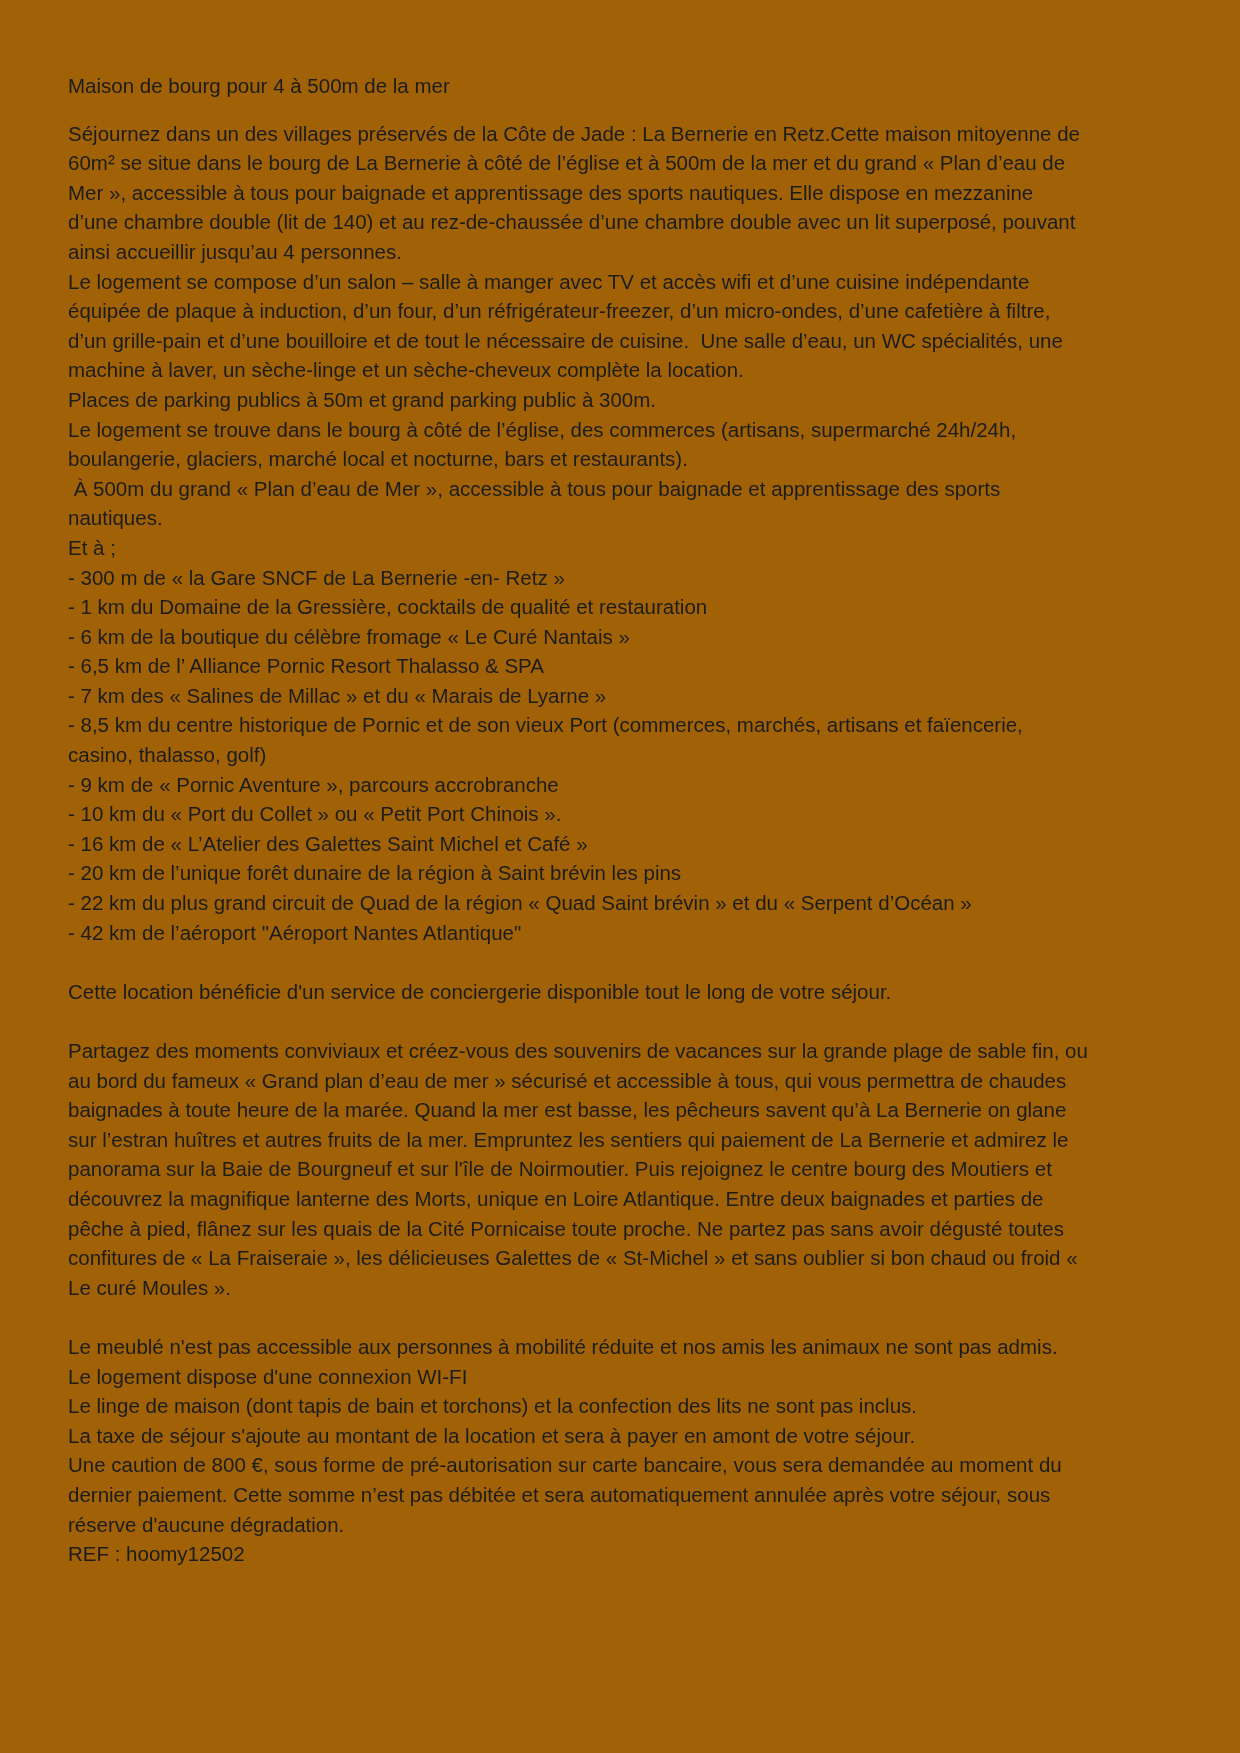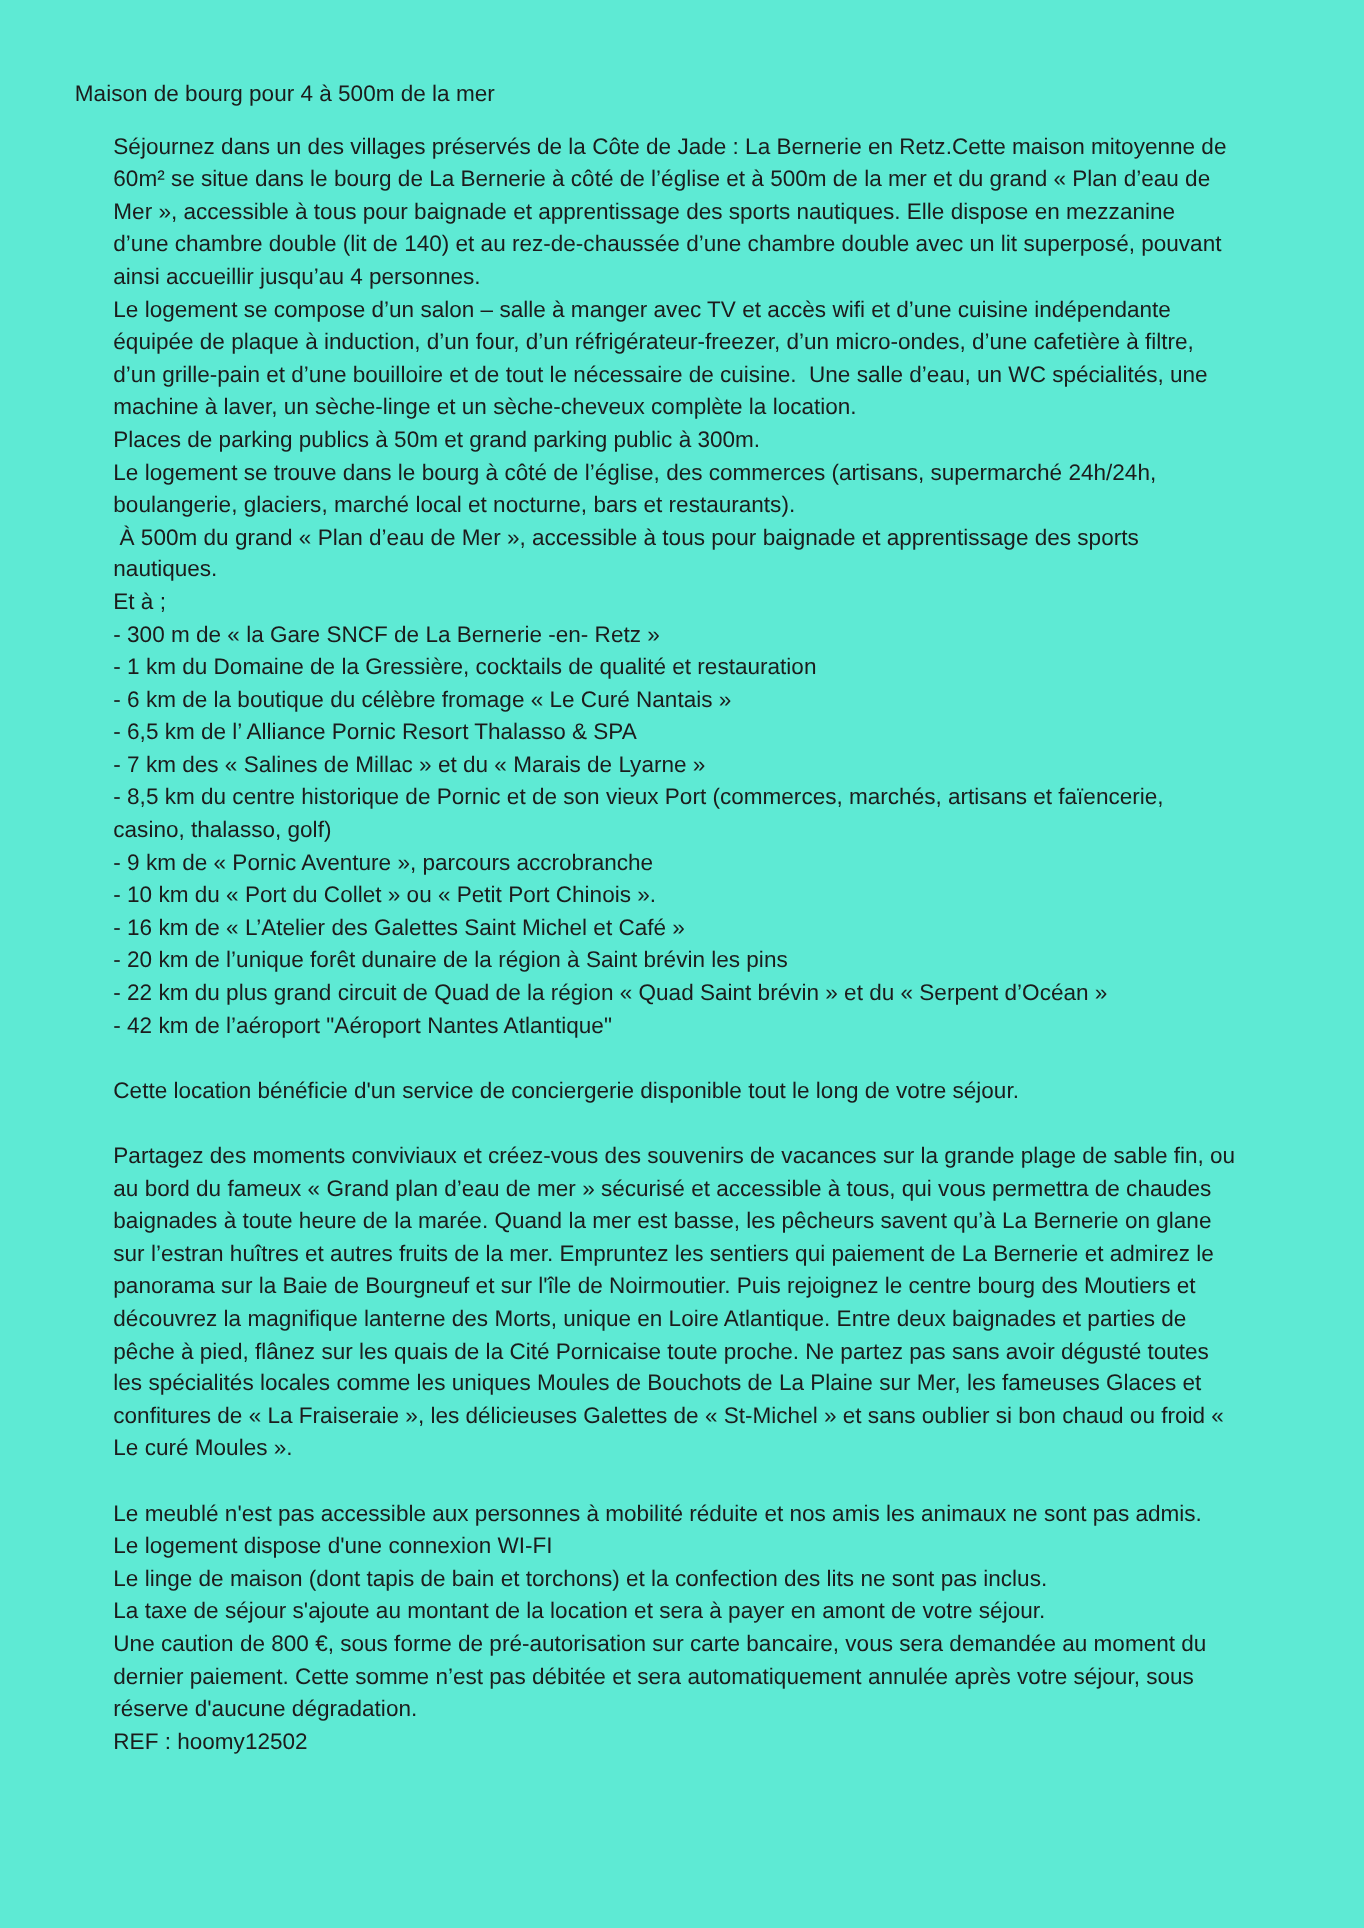--- a/index.html
+++ b/index.html
@@ -4,41 +4,40 @@
 <style>
   html, body {
     margin: 0;
     padding: 0;
     background: #ffffff;
   }
   .page {
     position: relative;
     width: 1240px;
     height: 1753px;
-    background: #5eead4;
+    background: #a16207;
     overflow: hidden;
     font-family: "Liberation Sans", "DejaVu Sans", sans-serif;
     color: #1c1c1c;
     box-sizing: border-box;
     padding: 71px 68px 0 68px;
   }
   .title-line {
     font-size: 20.5px;
     line-height: 29.6px;
     white-space: pre;
     margin: 0 0 18px 0;
   }
   .content {
     font-size: 20.5px;
   }
   .text-line {
     line-height: 29.6px;
     height: 29.6px;
     white-space: pre;
-    margin-left: 35px;
   }
 </style>
 </head>
 <body>
 
 <div class="page">
   <div class="title-line">Maison de bourg pour 4 à 500m de la mer</div>
   <div class="content" id="content">
       <div class="text-line">Séjournez dans un des villages préservés de la Côte de Jade : La Bernerie en Retz.Cette maison mitoyenne de</div>
       <div class="text-line">60m² se situe dans le bourg de La Bernerie à côté de l’église et à 500m de la mer et du grand « Plan d’eau de</div>
@@ -71,21 +70,20 @@
       <div class="text-line">&nbsp;</div>
       <div class="text-line">Cette location bénéficie d'un service de conciergerie disponible tout le long de votre séjour.</div>
       <div class="text-line">&nbsp;</div>
       <div class="text-line">Partagez des moments conviviaux et créez-vous des souvenirs de vacances sur la grande plage de sable fin, ou</div>
       <div class="text-line">au bord du fameux « Grand plan d’eau de mer » sécurisé et accessible à tous, qui vous permettra de chaudes</div>
       <div class="text-line">baignades à toute heure de la marée. Quand la mer est basse, les pêcheurs savent qu’à La Bernerie on glane</div>
       <div class="text-line">sur l’estran huîtres et autres fruits de la mer. Empruntez les sentiers qui paiement de La Bernerie et admirez le</div>
       <div class="text-line">panorama sur la Baie de Bourgneuf et sur l'île de Noirmoutier. Puis rejoignez le centre bourg des Moutiers et</div>
       <div class="text-line">découvrez la magnifique lanterne des Morts, unique en Loire Atlantique. Entre deux baignades et parties de</div>
       <div class="text-line">pêche à pied, flânez sur les quais de la Cité Pornicaise toute proche. Ne partez pas sans avoir dégusté toutes</div>
-      <div class="text-line">les spécialités locales comme les uniques Moules de Bouchots de La Plaine sur Mer, les fameuses Glaces et</div>
       <div class="text-line">confitures de « La Fraiseraie », les délicieuses Galettes de « St-Michel » et sans oublier si bon chaud ou froid «</div>
       <div class="text-line">Le curé Moules ».</div>
       <div class="text-line">&nbsp;</div>
       <div class="text-line">Le meublé n'est pas accessible aux personnes à mobilité réduite et nos amis les animaux ne sont pas admis.</div>
       <div class="text-line">Le logement dispose d'une connexion WI-FI</div>
       <div class="text-line">Le linge de maison (dont tapis de bain et torchons) et la confection des lits ne sont pas inclus.</div>
       <div class="text-line">La taxe de séjour s'ajoute au montant de la location et sera à payer en amont de votre séjour.</div>
       <div class="text-line">Une caution de 800 €, sous forme de pré-autorisation sur carte bancaire, vous sera demandée au moment du</div>
       <div class="text-line">dernier paiement. Cette somme n’est pas débitée et sera automatiquement annulée après votre séjour, sous</div>
       <div class="text-line">réserve d'aucune dégradation.</div>

